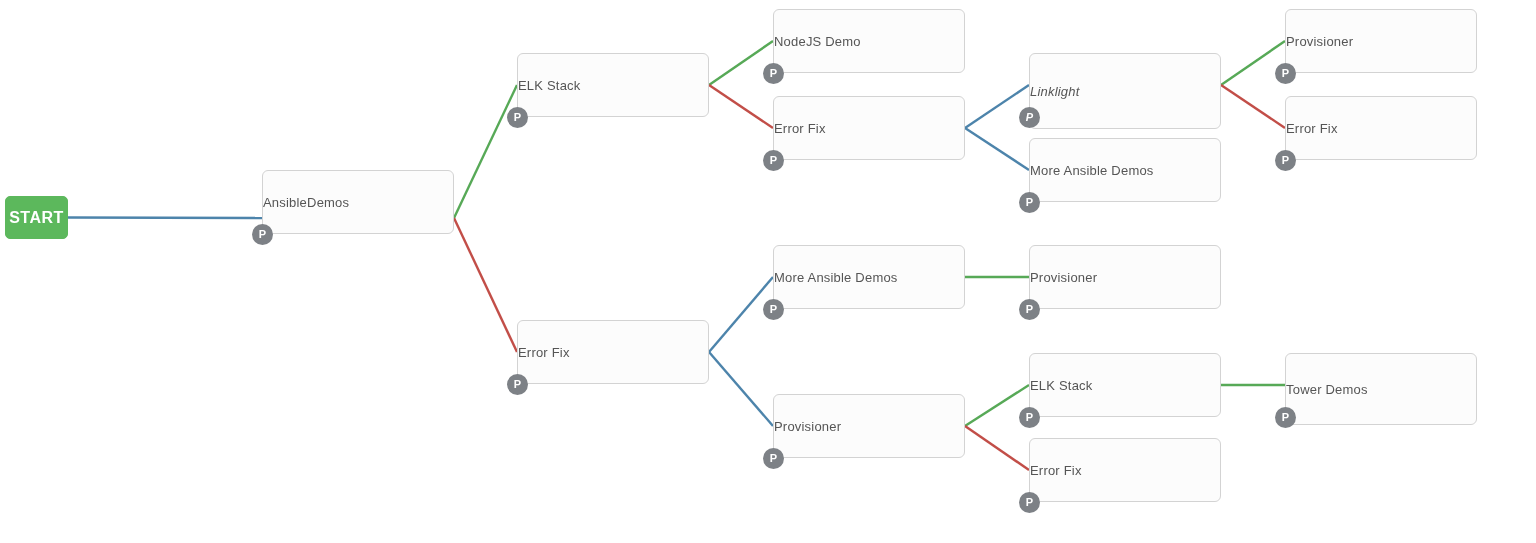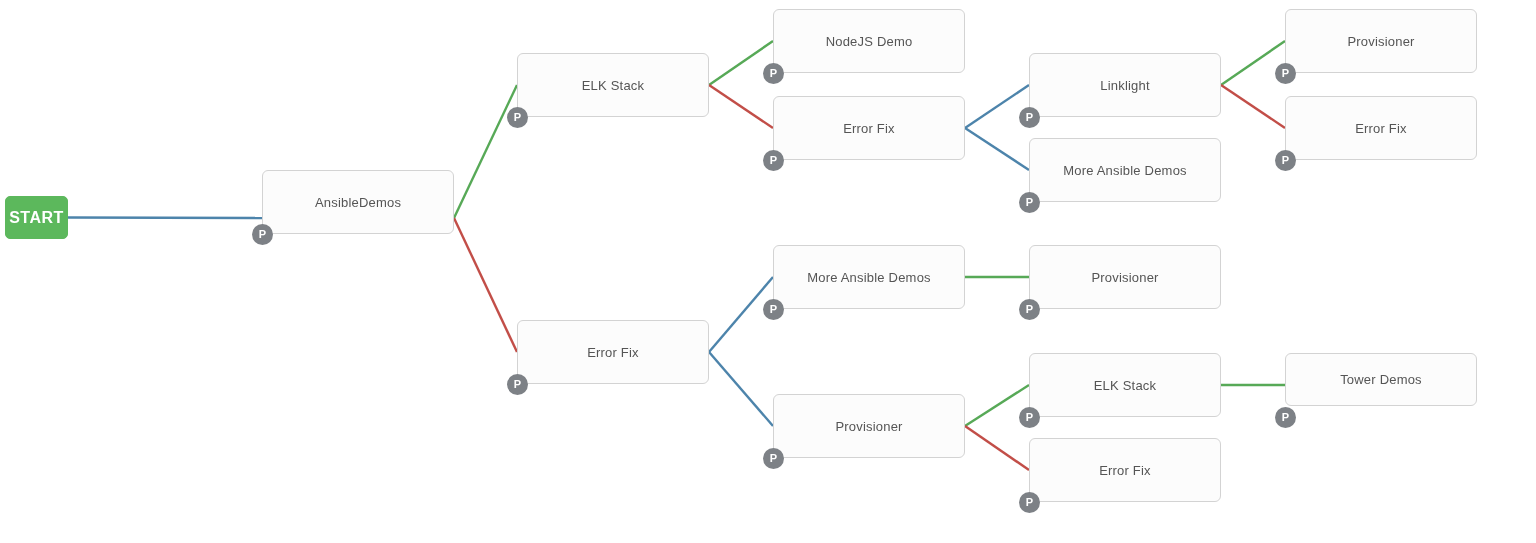--- a/index.html
+++ b/index.html
@@ -22,21 +22,21 @@
     z-index: 0;
   }
   .wf-node {
     position: absolute;
     box-sizing: border-box;
     background: var(--node-fill, #fcfcfc);
     border: 1px solid var(--node-border, #d3d3d3);
     border-radius: 6px;
     display: flex;
     align-items: center;
-    justify-content: center;
+    justify-content: flex-start;
     z-index: 1;
     cursor: pointer;
   }
   .wf-node .label {
     font-size: 13px;
     color: var(--node-text, #555555);
     white-space: nowrap;
     letter-spacing: 0.2px;
   }
   .badge {
@@ -107,21 +107,21 @@
       <div class="badge" style="left: -11px; top: 53px;">P</div>
     </div>
     <div class="wf-node" style="left: 773px; top: 9px; width: 192px; height: 64px;">
       <span class="label">NodeJS Demo</span>
       <div class="badge" style="left: -11px; top: 53px;">P</div>
     </div>
     <div class="wf-node" style="left: 773px; top: 96px; width: 192px; height: 64px;">
       <span class="label">Error Fix</span>
       <div class="badge" style="left: -11px; top: 53px;">P</div>
     </div>
-    <div class="wf-node" style="left: 1029px; top: 53px; width: 192px; height: 64px;">
+    <div class="wf-node" style="left: 1029px; top: 53px; width: 192px; height: 76px; font-style: italic;">
       <span class="label">Linklight</span>
       <div class="badge" style="left: -11px; top: 53px;">P</div>
     </div>
     <div class="wf-node" style="left: 1029px; top: 138px; width: 192px; height: 64px;">
       <span class="label">More Ansible Demos</span>
       <div class="badge" style="left: -11px; top: 53px;">P</div>
     </div>
     <div class="wf-node" style="left: 1285px; top: 9px; width: 192px; height: 64px;">
       <span class="label">Provisioner</span>
       <div class="badge" style="left: -11px; top: 53px;">P</div>
@@ -147,17 +147,17 @@
       <div class="badge" style="left: -11px; top: 53px;">P</div>
     </div>
     <div class="wf-node" style="left: 1029px; top: 353px; width: 192px; height: 64px;">
       <span class="label">ELK Stack</span>
       <div class="badge" style="left: -11px; top: 53px;">P</div>
     </div>
     <div class="wf-node" style="left: 1029px; top: 438px; width: 192px; height: 64px;">
       <span class="label">Error Fix</span>
       <div class="badge" style="left: -11px; top: 53px;">P</div>
     </div>
-    <div class="wf-node" style="left: 1285px; top: 353px; width: 192px; height: 53px;">
+    <div class="wf-node" style="left: 1285px; top: 353px; width: 192px; height: 72px;">
       <span class="label">Tower Demos</span>
       <div class="badge" style="left: -11px; top: 53px;">P</div>
     </div>
   </div>
 
 </body></html>

